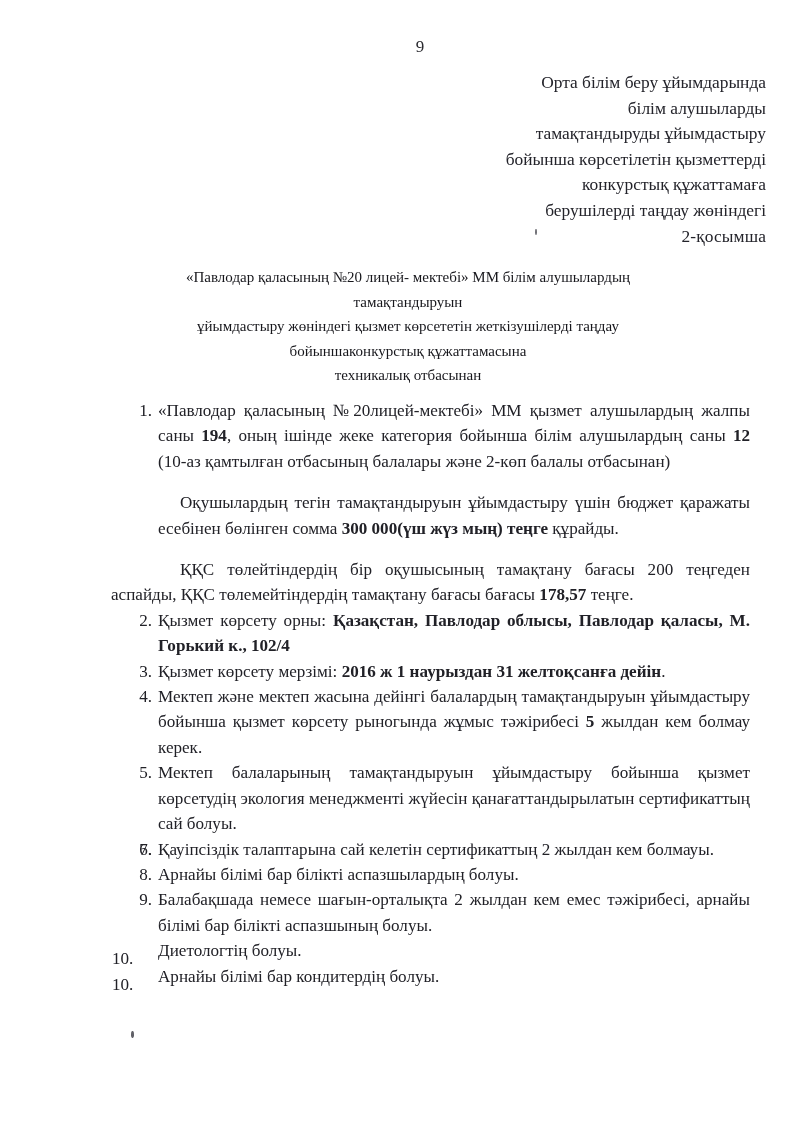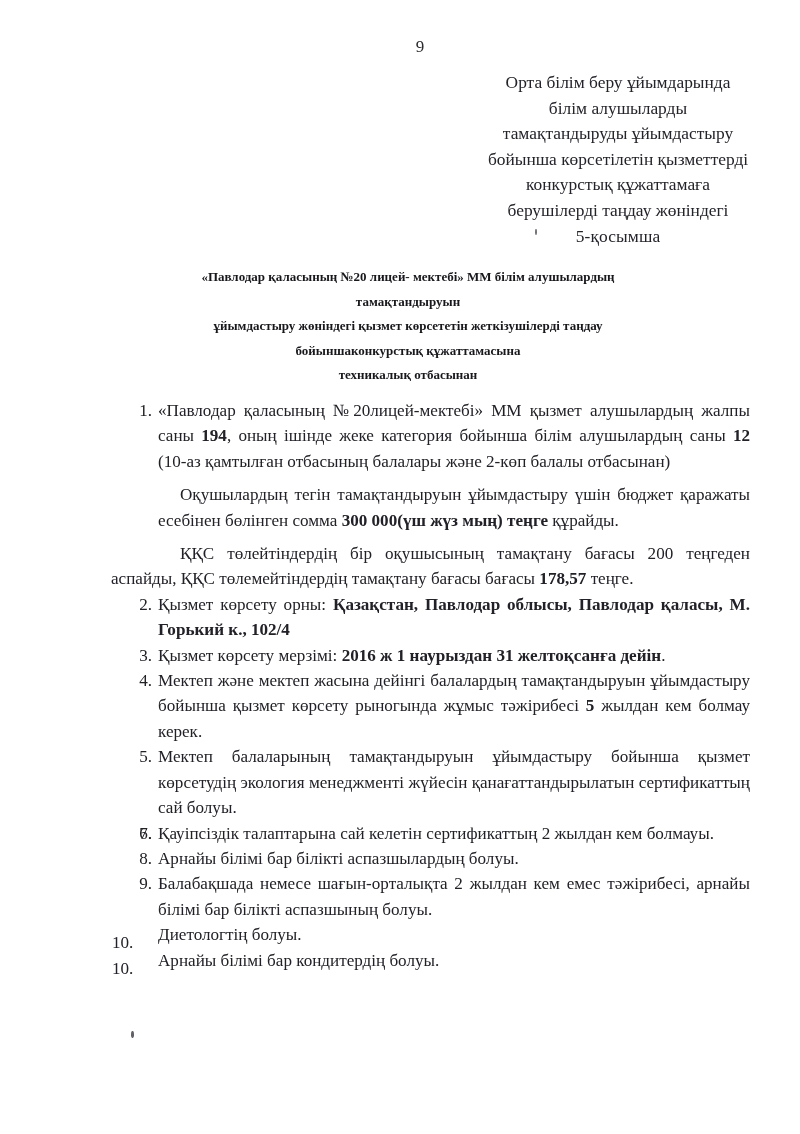--- a/index.html
+++ b/index.html
@@ -45,20 +45,21 @@
     left: 470px;
     width: 296px;
     text-align: center;
     font-size: 17.4px;
     line-height: 25.6px;
     color: #23232a;
   }
   .addressee .ln {
     display: block;
     white-space: nowrap;
+    text-align: right;
   }
   .addressee .ln.last {
     letter-spacing: 0.1px;
   }
 
   
   .speck {
     position: absolute;
     background: #3a3a42;
     border-radius: 40%;
@@ -66,22 +67,22 @@
   .speck-a { left: 535px; top: 229px; width: 2px; height: 6px; opacity: .72; }
   .speck-b { left: 131px; top: 1031px; width: 3px; height: 7px; opacity: .8; }
 
   
   .doc-title {
     position: absolute;
     top: 265px;
     left: 88px;
     width: 640px;
     text-align: center;
-    font-weight: bold;
-    font-size: 13px;
+    font-weight: normal;
+    font-size: 15px;
     line-height: 24.6px;
     color: #17171c;
   }
   .doc-title .tl {
     display: block;
     white-space: nowrap;
   }
 
   
   .body-block {
@@ -119,21 +120,21 @@
   }
   li.item.wide-num > .num {
     width: 40px;
     left: -6px;
     text-align: left;
     margin-top: 8px;
   }
 
   
   .sub-para {
-    margin-top: 8px;
+    margin-top: 16px;
     text-indent: 22px;
     text-align: justify;
   }
   .sub-para.outdent {
     text-indent: 0;
     margin-left: -47px;
   }
   .sub-para.outdent .lead-indent {
     padding-left: 69px;
   }
@@ -147,21 +148,21 @@
 
   <div class="page-number">9</div>
 
   <div class="addressee">
       <span class="ln">Орта білім беру ұйымдарында</span>
       <span class="ln">білім алушыларды</span>
       <span class="ln">тамақтандыруды ұйымдастыру</span>
       <span class="ln">бойынша көрсетілетін қызметтерді</span>
       <span class="ln">конкурстық құжаттамаға</span>
       <span class="ln">берушілерді таңдау жөніндегі</span>
-      <span class="ln last">5-қосымша</span>
+      <span class="ln last">2-қосымша</span>
     </div>
 
   <div class="speck speck-a"></div>
   <div class="speck speck-b"></div>
 
   <div class="doc-title">
       <span class="tl">«Павлодар қаласының №20 лицей- мектебі» ММ білім алушылардың</span>
       <span class="tl">тамақтандыруын</span>
       <span class="tl">ұйымдастыру жөніндегі қызмет көрсететін жеткізушілерді таңдау</span>
       <span class="tl">бойыншаконкурстық құжаттамасына</span>

